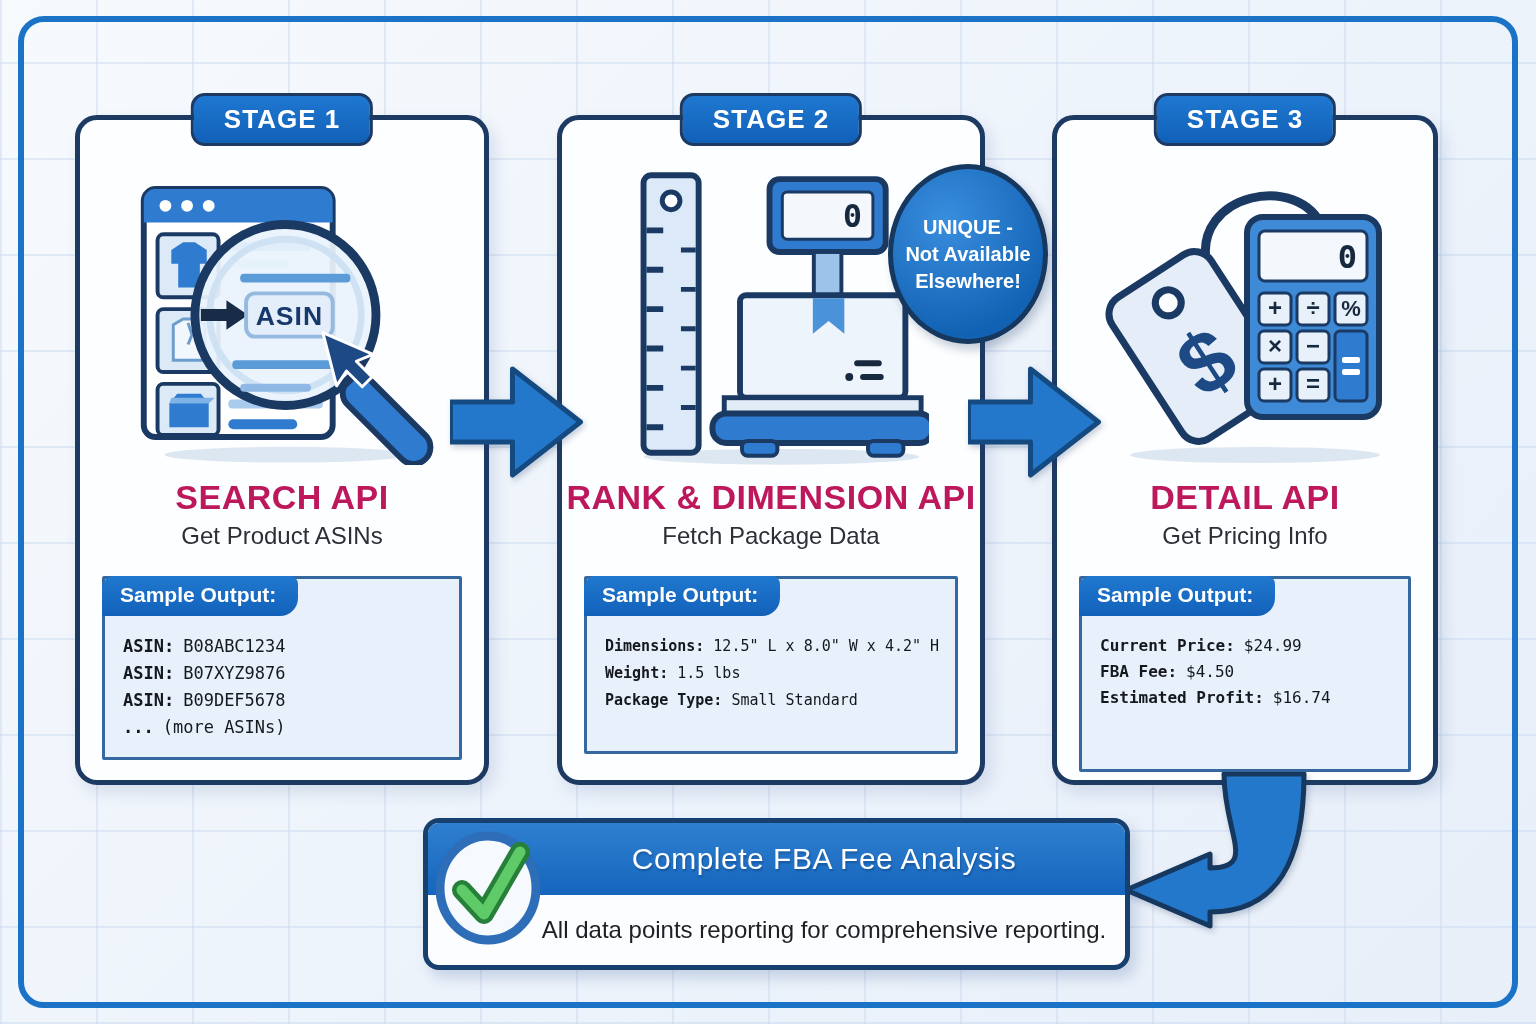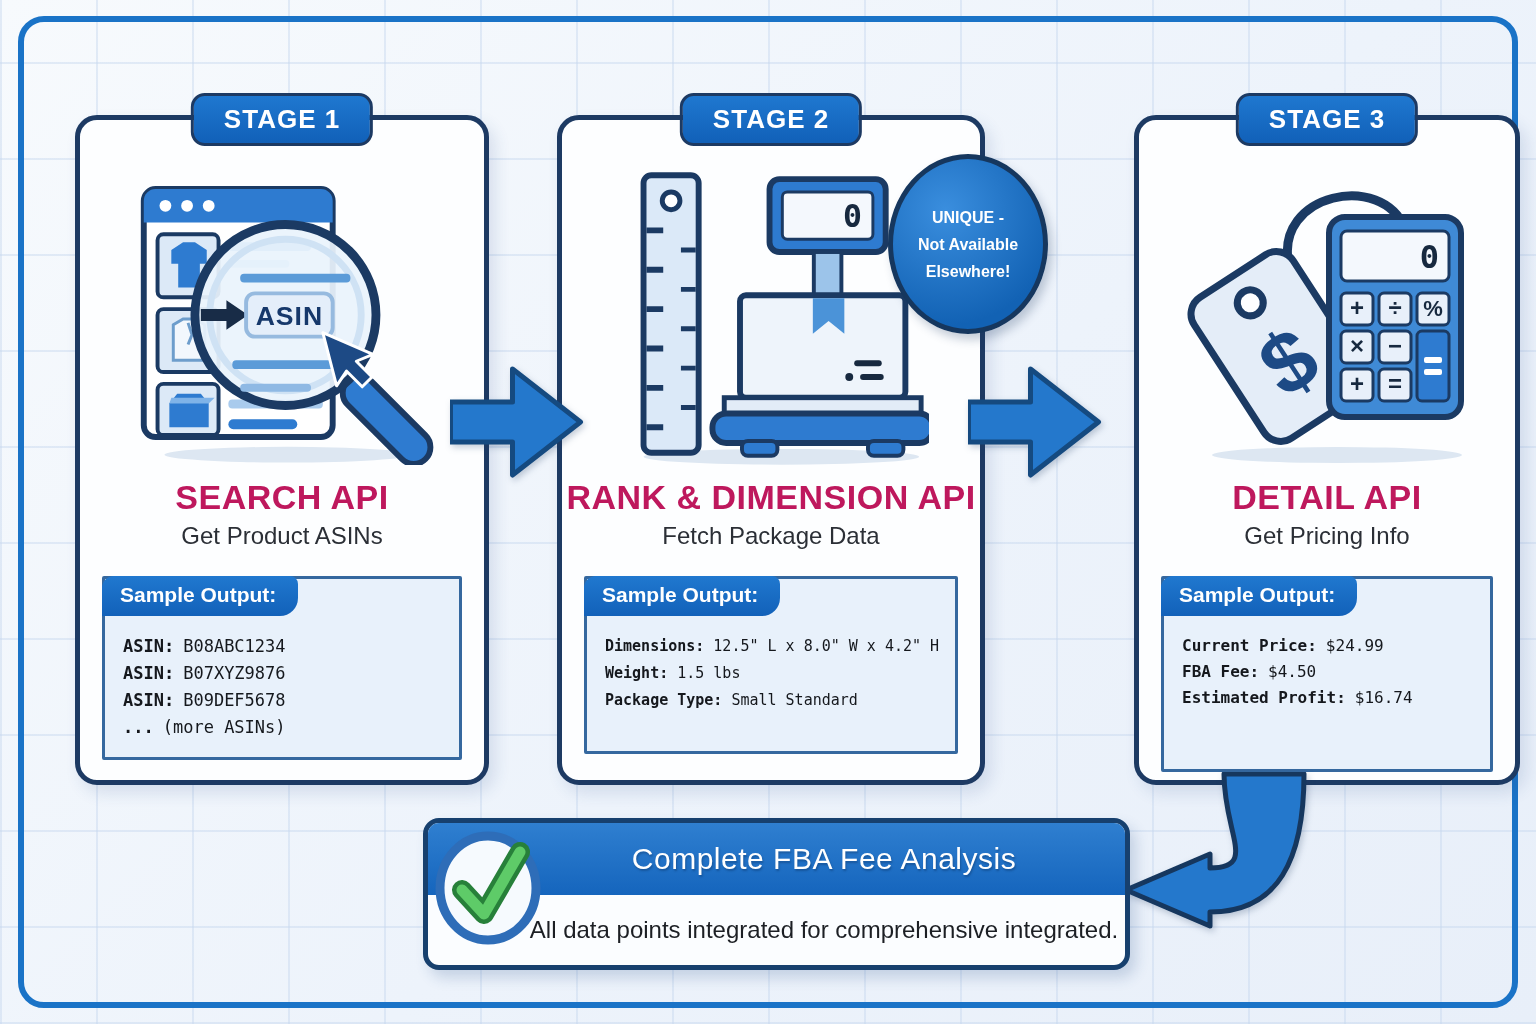--- a/index.html
+++ b/index.html
@@ -16,21 +16,21 @@
     border:6px solid #1a73c7;border-radius:26px;pointer-events:none;
   }
   
   .card{
     position:absolute;top:115px;height:660px;background:#fdfeff;
     border:5px solid #1d3a63;border-radius:22px;
     box-shadow:6px 8px 16px rgba(40,80,140,.14);
   }
   .card1{left:75px;width:385px;padding-left:19px;}
   .card2{left:557px;width:418px;}
-  .card3{left:1134px;width:376px;}
+  .card3{left:1052px;width:376px;}
   .stage-badge{
     position:absolute;top:-27px;left:50%;transform:translateX(-50%);
     background:linear-gradient(180deg,#1f78d0,#1160b8);
     border:3px solid #1d3a63;border-radius:14px;
     color:#fff;font-size:26px;font-weight:bold;letter-spacing:1px;
     padding:8px 30px;white-space:nowrap;
   }
   .icon-wrap{position:absolute;left:0;right:0;top:40px;height:310px;
     display:flex;align-items:center;justify-content:center;}
   .card-title{
@@ -63,24 +63,24 @@
   .sample-line .lbl{font-weight:bold;margin-right:9px;}
   
   .flow-arrow{position:absolute;width:135px;height:112px;z-index:2;
     filter:drop-shadow(2px 3px 3px rgba(30,60,100,.25));}
   .arrow-1{left:450px;top:366px;}
   .arrow-2{left:968px;top:366px;}
   .curved-arrow{position:absolute;left:1112px;top:772px;width:220px;height:170px;z-index:1;
     filter:drop-shadow(2px 3px 3px rgba(30,60,100,.25));}
   
   .unique-badge{
-    position:absolute;left:888px;top:154px;width:150px;height:170px;z-index:6;
+    position:absolute;left:888px;top:164px;width:150px;height:170px;z-index:6;
     border-radius:50%;border:5px solid #16375e;
     background:radial-gradient(circle at 35% 30%,#3a8ede,#1262b4 75%);
-    color:#fff;font-weight:bold;font-size:16px;line-height:27px;text-align:center;
+    color:#fff;font-weight:bold;font-size:20px;line-height:27px;text-align:center;
     display:flex;align-items:center;justify-content:center;
     white-space:pre-line;box-shadow:4px 6px 10px rgba(30,60,100,.25);
   }
   
   .banner{
     position:absolute;left:423px;top:818px;width:697px;height:142px;z-index:5;
     background:#fbfdff;border:5px solid #17406e;border-radius:16px;overflow:hidden;
     box-shadow:6px 8px 14px rgba(40,80,140,.2);
   }
   .banner-top{
@@ -240,20 +240,20 @@
 
 <div class="unique-badge">UNIQUE -
 Not Available
 Elsewhere!</div>
 
 <div class="banner">
   <div class="banner-top">
     <span class="banner-title">Complete FBA Fee Analysis</span>
   </div>
   <div class="banner-bottom">
-    <span class="banner-subtitle">All data points integrated for comprehensive integrated.</span>
+    <span class="banner-subtitle">All data points reporting for comprehensive reporting.</span>
   </div>
 </div>
 <svg class="check-badge" viewBox="0 0 112 118">
   <ellipse cx="56" cy="60" rx="48" ry="52" fill="#f6fafe" stroke="#2e6db8" stroke-width="9"></ellipse>
   <path d="M30,62 L52,86 L88,24" fill="none" stroke="#27803a" stroke-width="20" stroke-linecap="round" stroke-linejoin="round"></path>
   <path d="M30,62 L52,86 L88,24" fill="none" stroke="#5ecb68" stroke-width="11" stroke-linecap="round" stroke-linejoin="round"></path>
 </svg>
 
 </body></html>

